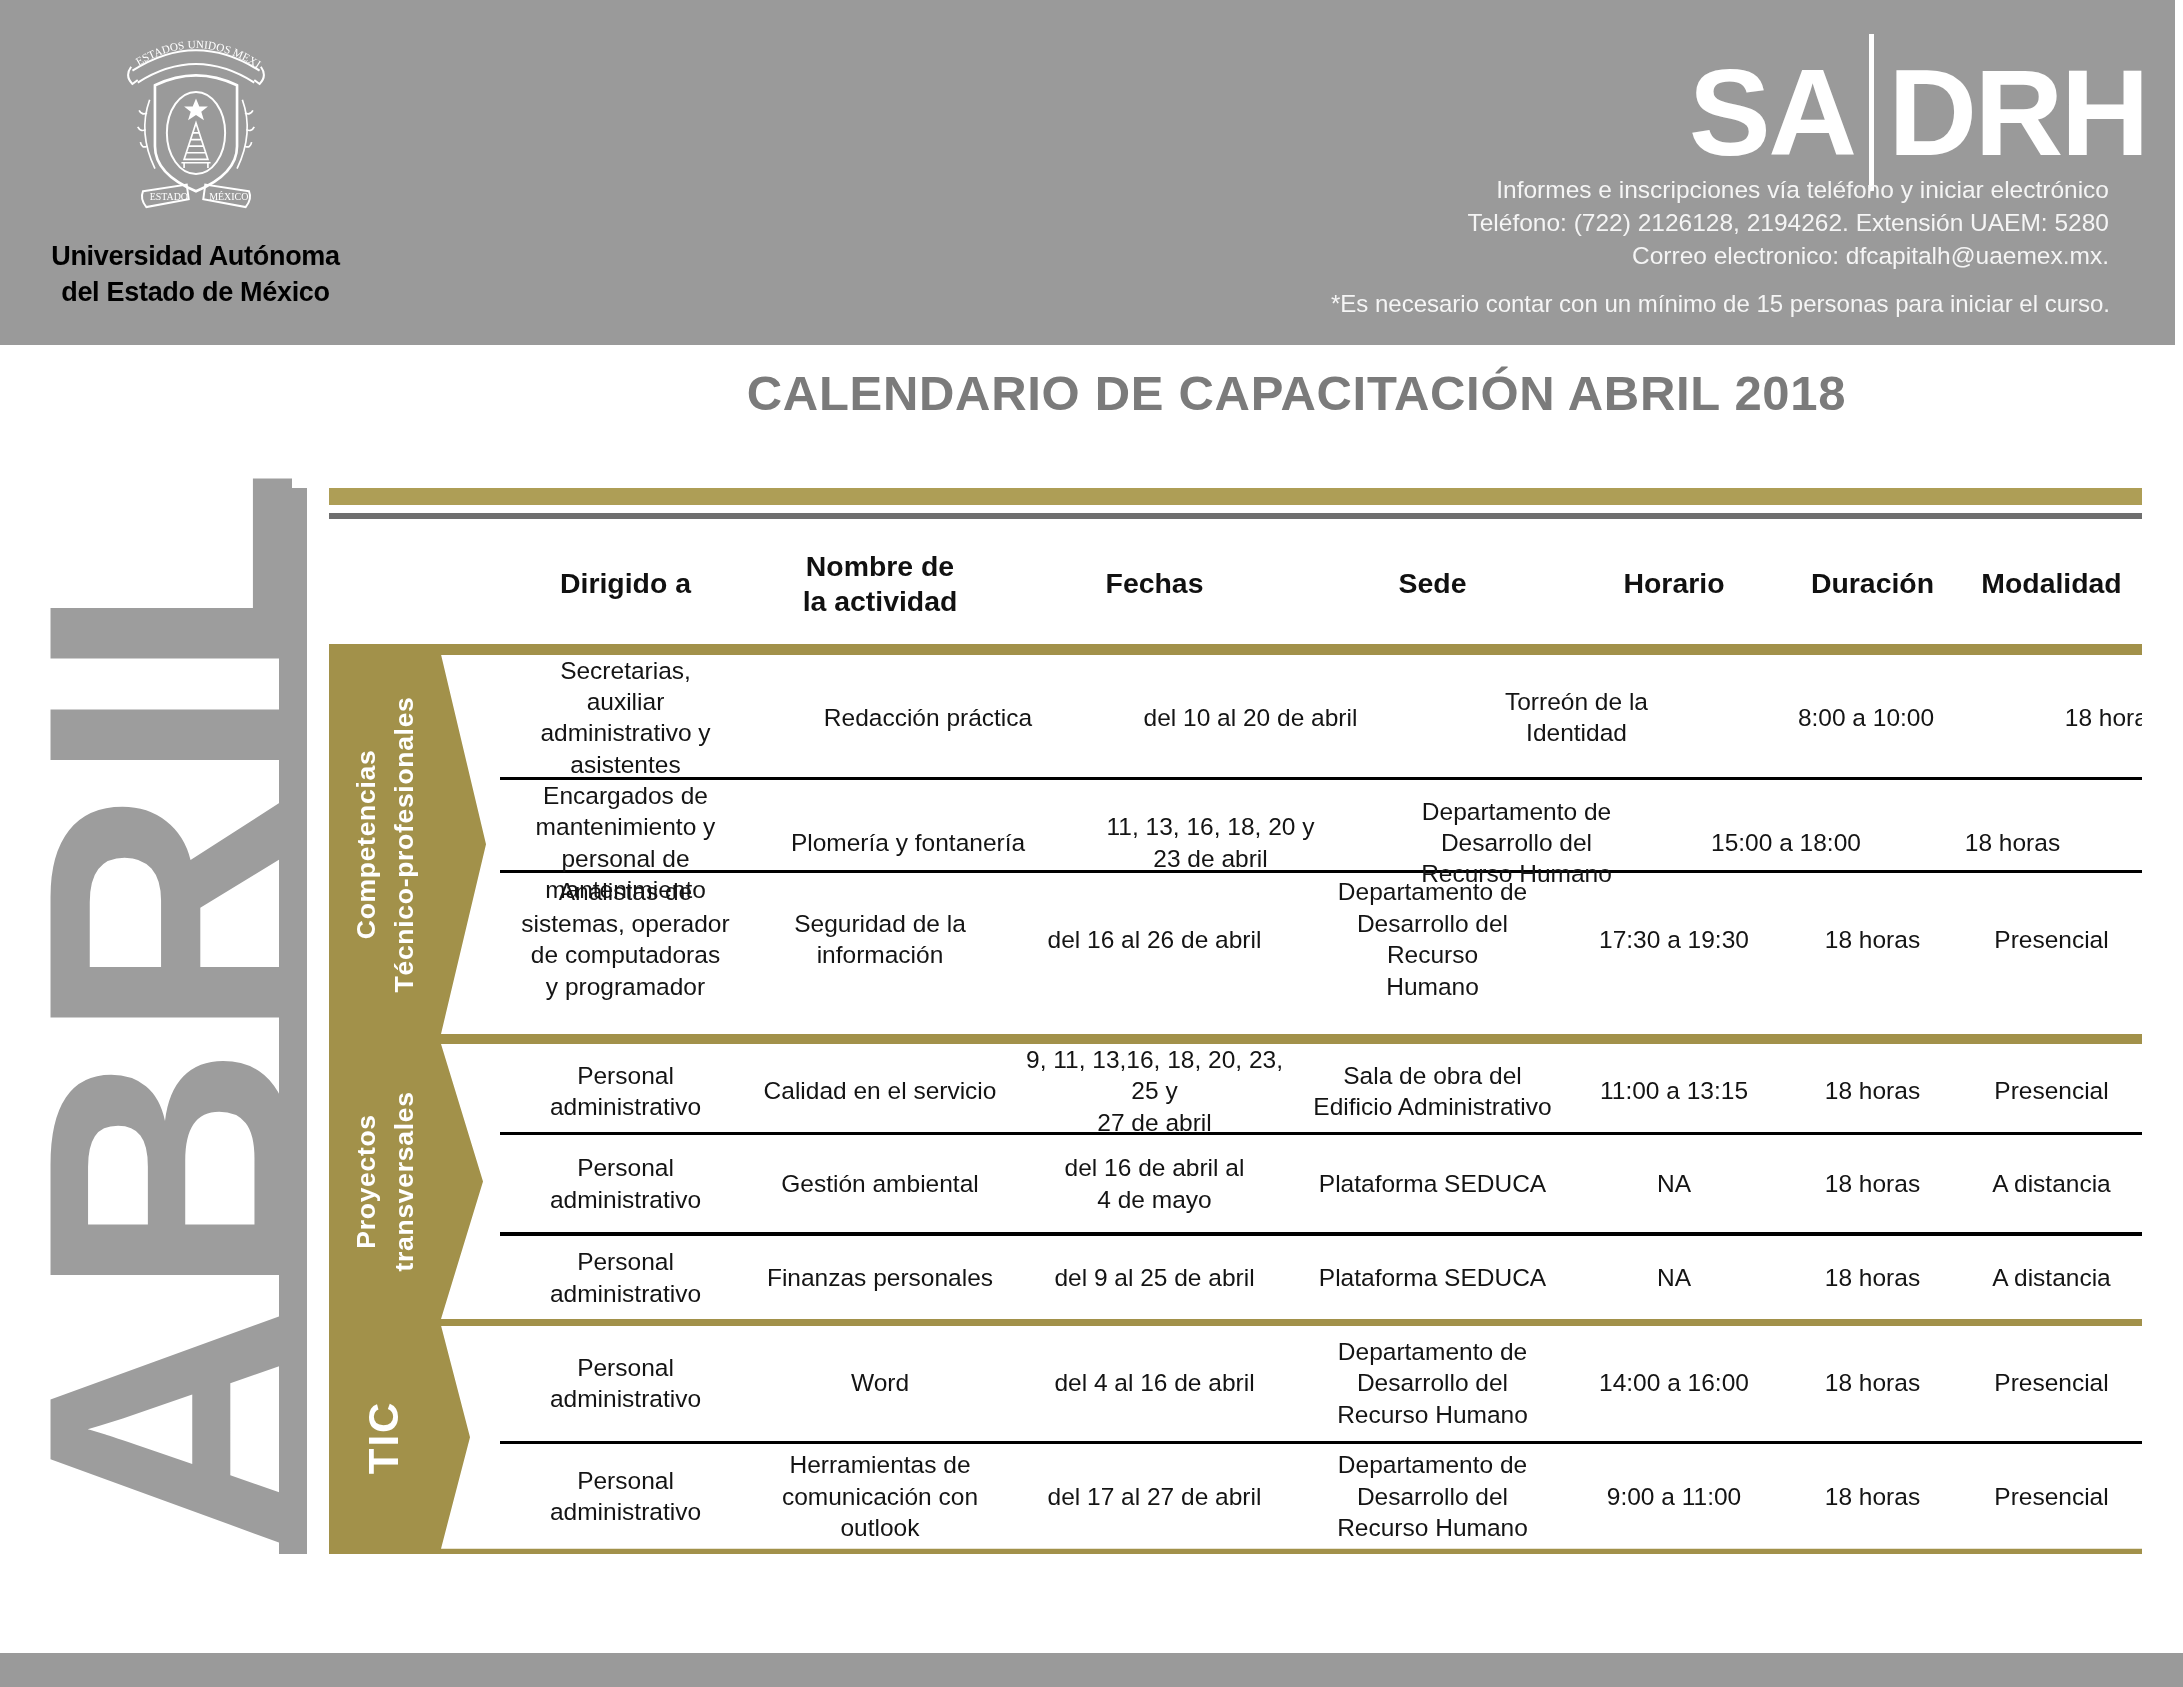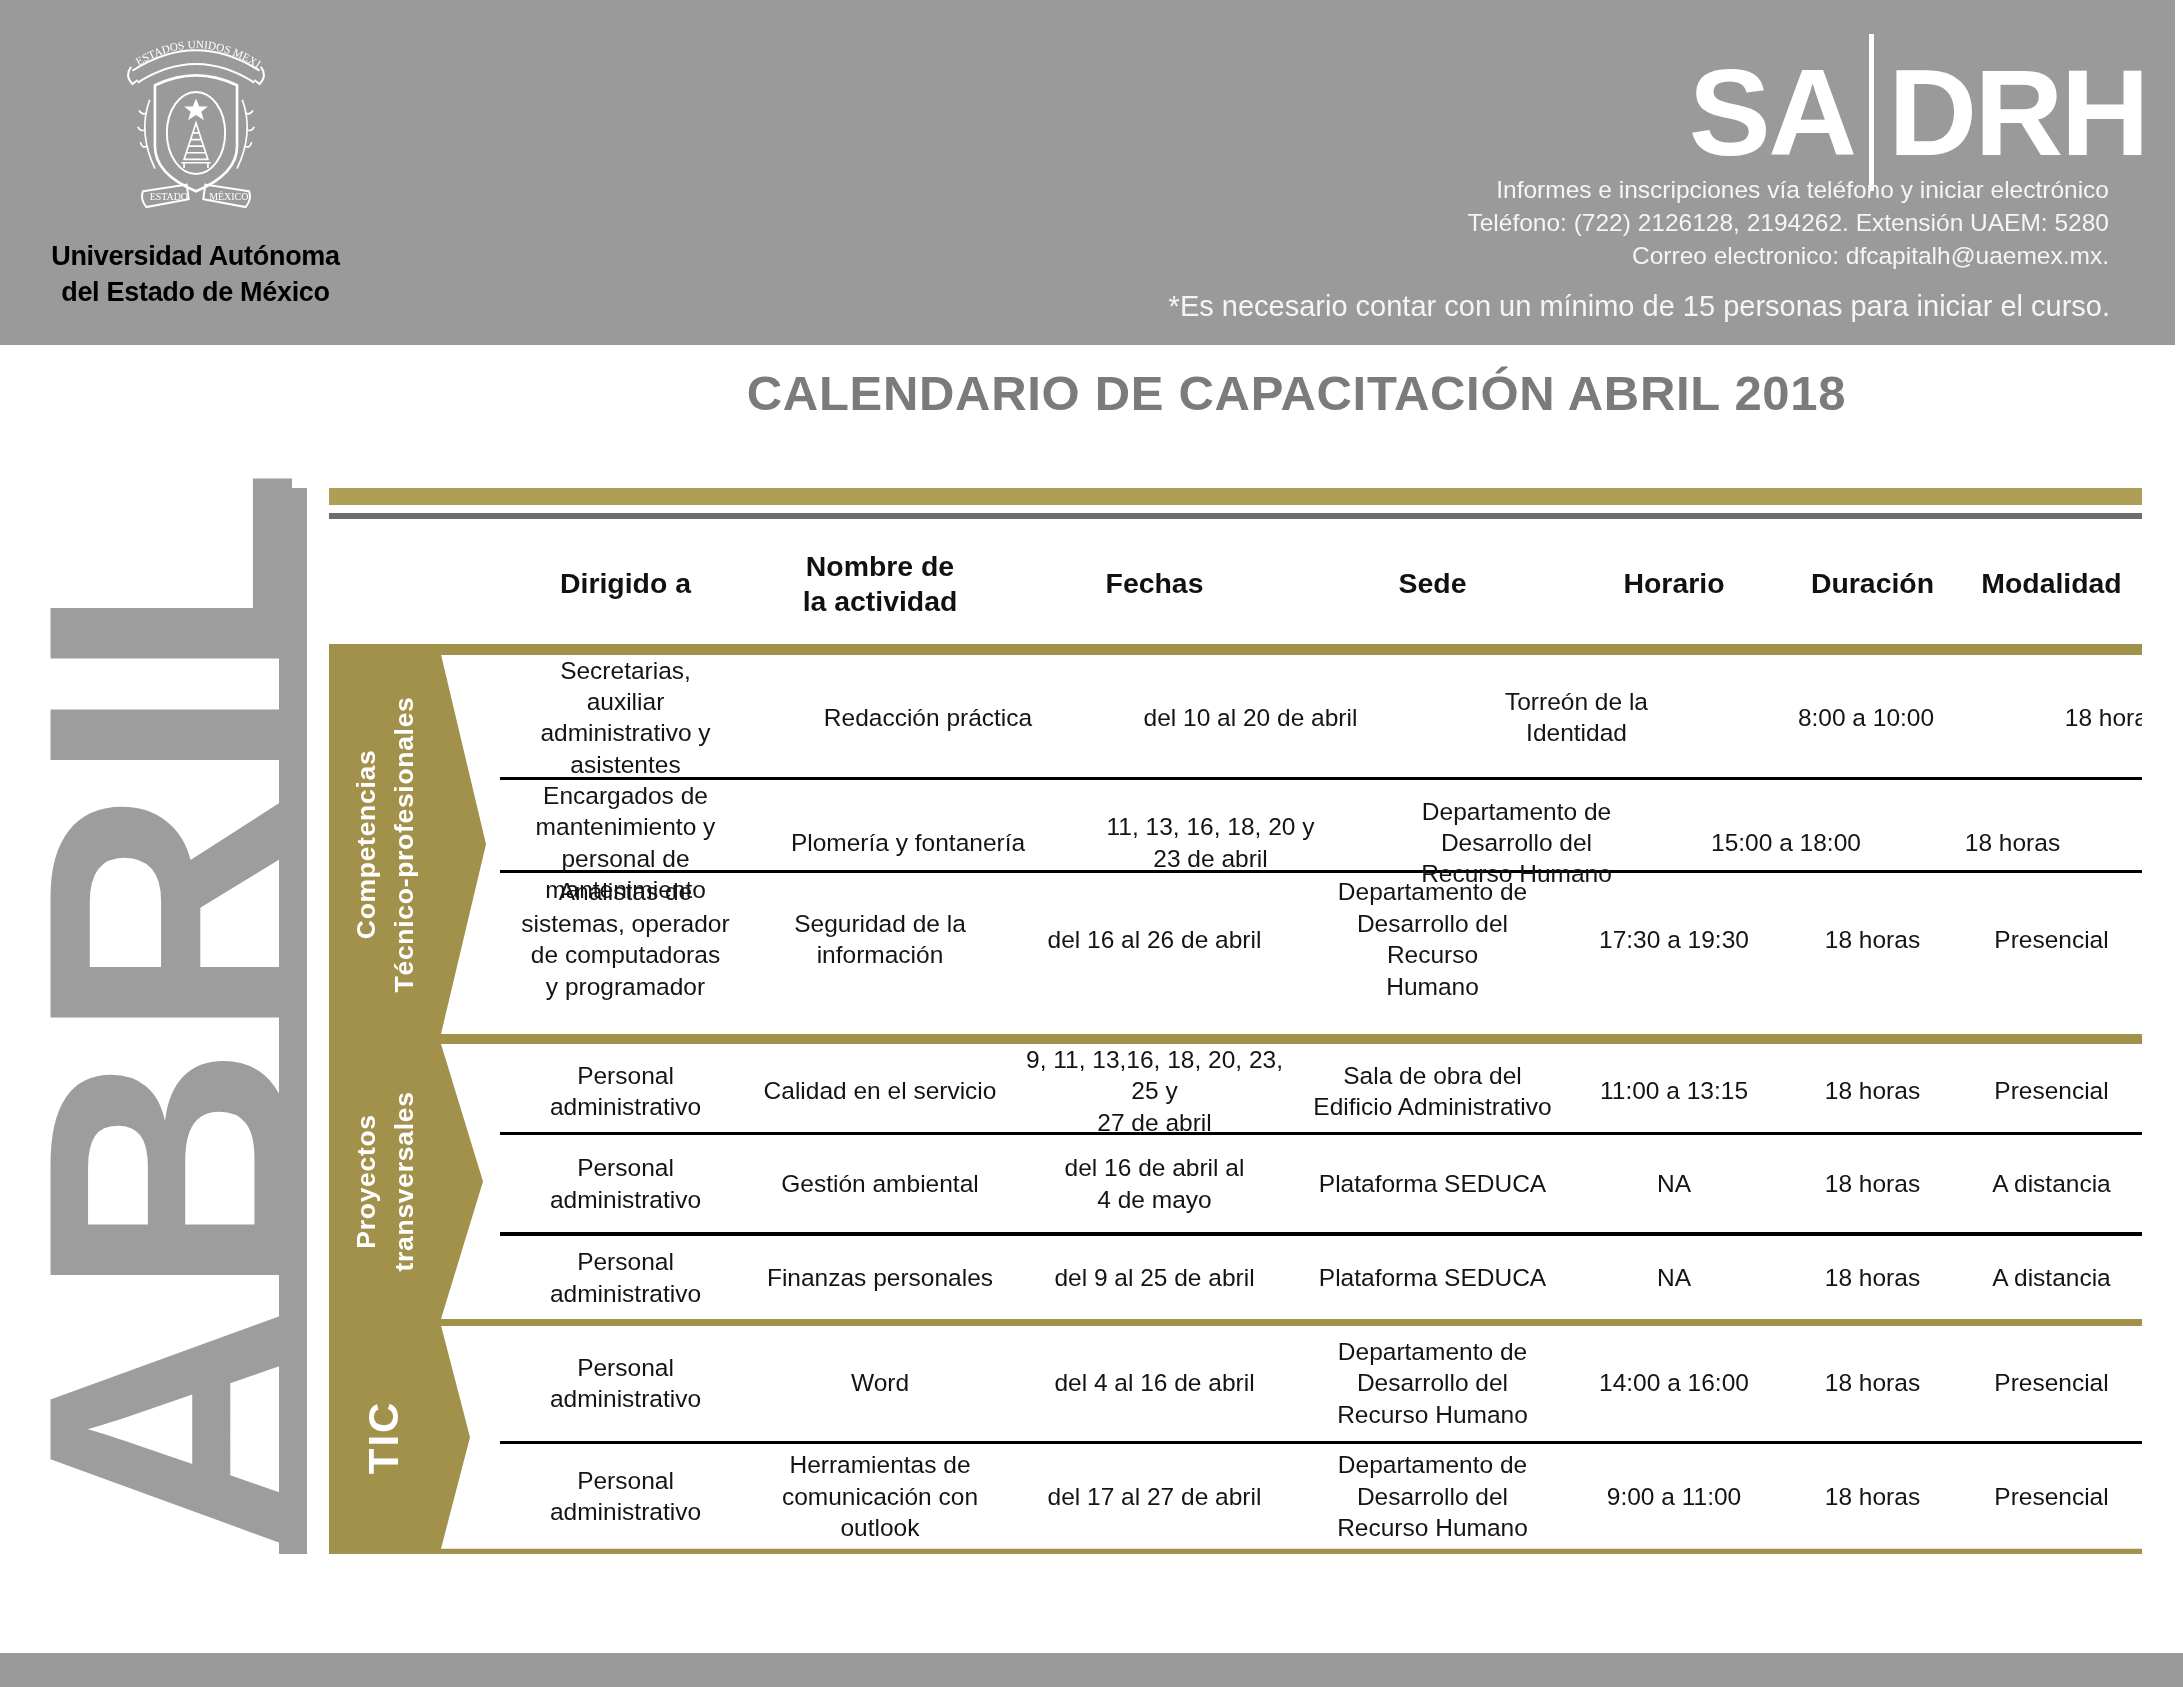--- a/index.html
+++ b/index.html
@@ -11,21 +11,21 @@
   
   .header-band{left:0;top:0;width:2175px;height:345px;background:var(--header_gray);}
   .seal{left:123px;top:26.5px;width:146px;height:192px;}
   .univ-name{left:40px;top:238px;width:311px;text-align:center;color:#000000;
              font-weight:700;font-size:27px;line-height:1.35;letter-spacing:-0.3px;}
   .logo-block{top:34px;right:28px;display:flex;align-items:center;gap:14.6px;color:#ffffff;}
   .logo-part{font-size:123px;font-weight:600;letter-spacing:-2.6px;line-height:1;}
   .logo-divider{width:4.6px;height:157px;background:#ffffff;}
   .contact{top:173px;right:66px;text-align:right;color:#f5f5f5;font-weight:300;
            font-size:24.5px;line-height:33px;}
-  .note{top:290px;right:65px;color:#f5f5f5;font-weight:300;font-size:29px;}
+  .note{top:290px;right:65px;color:#f5f5f5;font-weight:300;font-size:24px;}
 
   
   .page-title{left:410px;top:365px;width:1773px;text-align:center;color:var(--title_gray);
               font-size:49px;font-weight:800;letter-spacing:0.7px;}
 
   
   .month{left:30px;top:1556px;transform:rotate(-90deg);transform-origin:top left;
          color:var(--month_gray);font-size:351px;font-weight:700;line-height:0.8;
          letter-spacing:4px;white-space:nowrap;}
 

